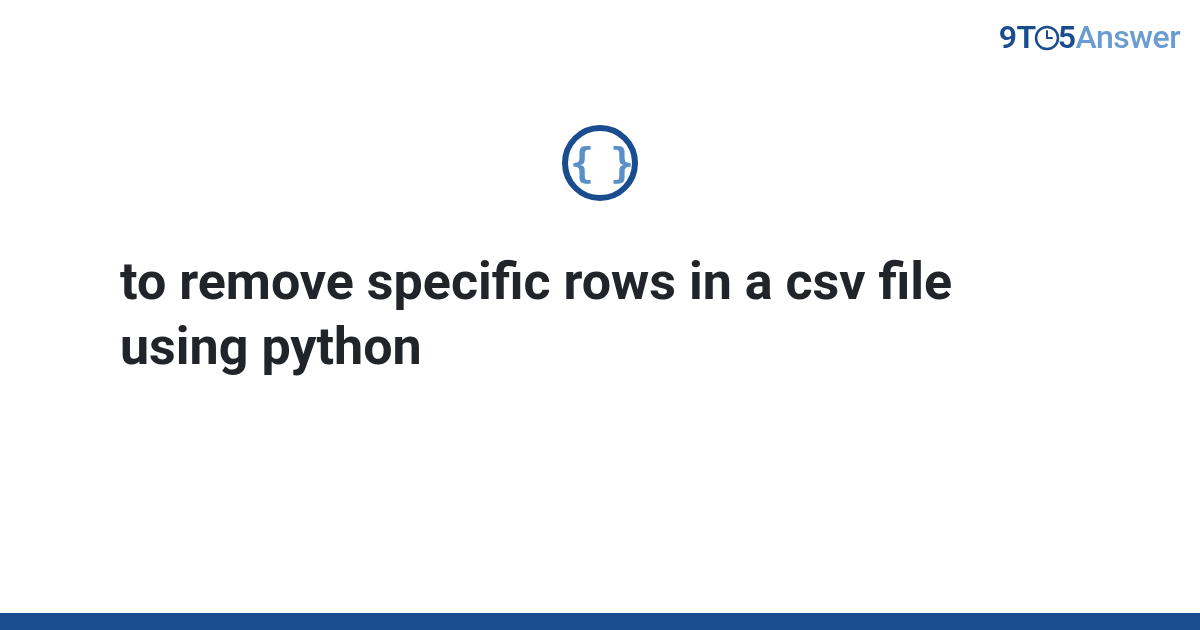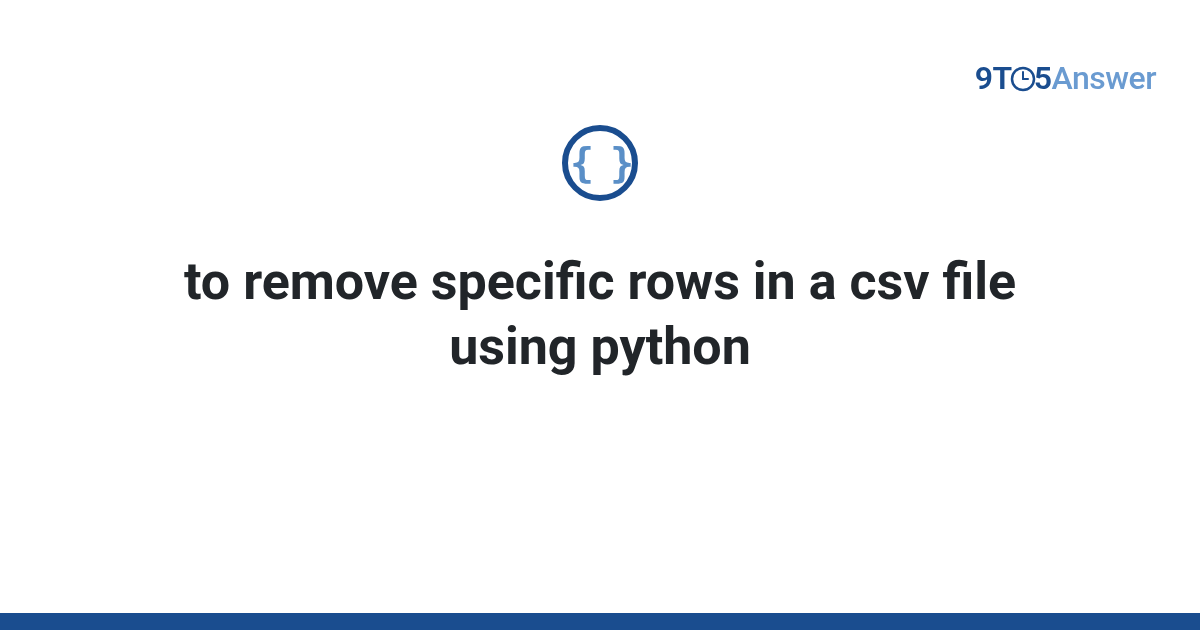--- a/index.html
+++ b/index.html
@@ -11,22 +11,21 @@
       width: 1200px;
       height: 630px;
       background: #ffffff;
       font-family: -apple-system, BlinkMacSystemFont, "Segoe UI", Roboto, Helvetica, Arial, sans-serif;
       position: relative;
       overflow: hidden;
     }
     .header {
       position: absolute;
       top: 18px;
-      right: 44px;
-      margin-top: 41px;
+      right: 20px;
     }
     .logo {
       font-size: 32px;
       font-weight: 600;
       letter-spacing: -0.5px;
     }
     .logo .nine-t {
       color: #1a4d8f;
     }
     .logo .clock {
@@ -68,21 +67,21 @@
       font-size: 40px;
       font-weight: 700;
       color: #5a8fc7;
       letter-spacing: -4px;
       font-family: "Consolas", "Monaco", monospace;
     }
     .title {
       font-size: 52px;
       font-weight: 700;
       color: #212529;
-      text-align: center;
+      text-align: left;
       max-width: 960px;
       line-height: 1.25;
     }
     .footer-bar {
       position: absolute;
       bottom: 0;
       left: 0;
       right: 0;
       height: 17px;
       background: #1a4d8f;

